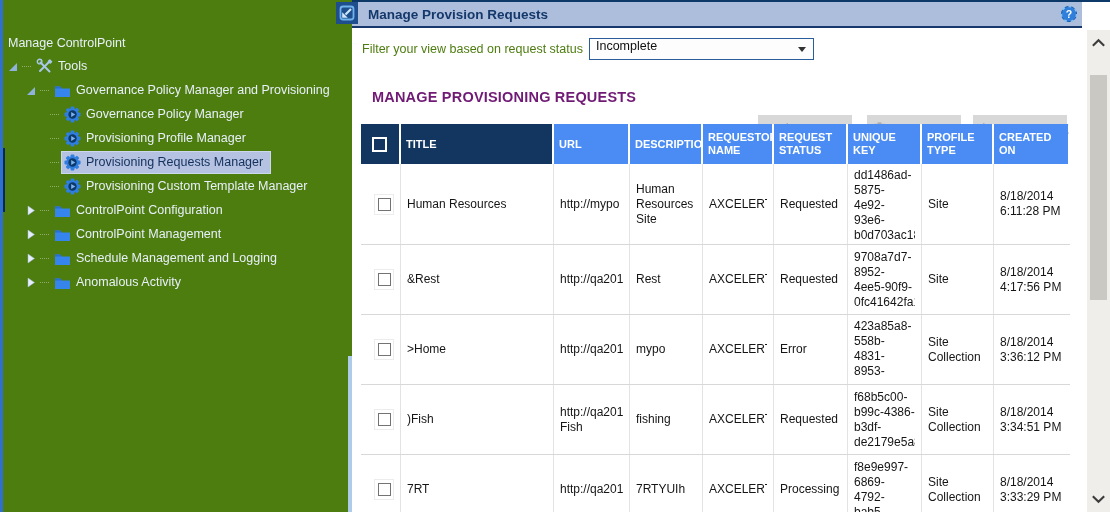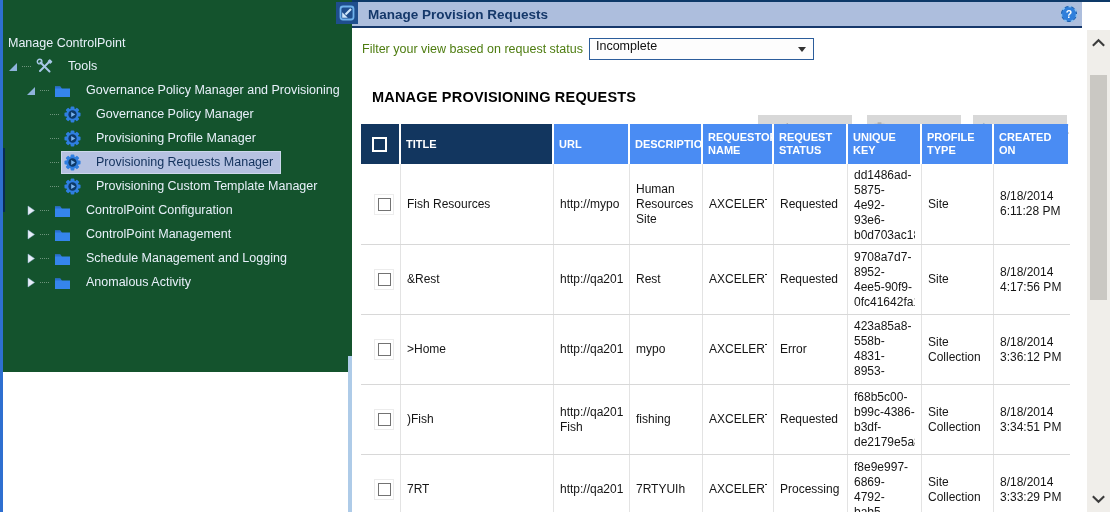--- a/index.html
+++ b/index.html
@@ -1,50 +1,50 @@
 <!DOCTYPE html>
 <html><head>
 <meta charset="utf-8">
 <style>
   * { margin:0; padding:0; box-sizing:border-box; }
   html,body { width:1110px; height:512px; overflow:hidden; }
   body { font-family:"Liberation Sans", sans-serif; background:#fff; position:relative; }
 
   
-  .sidebar { position:absolute; left:0; top:0; width:352px; height:372px; background:#14532d;text-align:center; }
+  .sidebar { position:absolute; left:0; top:0; width:352px; height:512px; background:#4d7c0f;text-align:center; }
   .win-edge { position:absolute; left:0; top:0; width:3px; height:512px; background:#2e6fd0; z-index:5; }
   .left-scroll-line { position:absolute; left:3px; top:148px; width:2px; height:64px; background:#082a52; z-index:5; }
   .side-strip { position:absolute; left:348px; top:356px; width:4px; height:156px; background:#aecbe8; z-index:4; }
   .tree { padding-top:32px; color:#e8f0fa; font-size:12.5px; }
   .trow { display:flex; align-items:center; height:24px; white-space:nowrap; }
   .trow.root { height:22px; padding-left:8px; }
   .lvl1 { padding-left:8px; }
   .lvl2 { padding-left:26px; }
   .lvl3 { padding-left:50px; }
   .exp { width:10px; height:11px; margin-right:4px; flex:0 0 auto; }
-  .node { display:flex; align-items:center; gap:15px; padding:2px 7px 2px 2px; border:1px solid transparent; }
+  .node { display:flex; align-items:center; gap:5px; padding:2px 7px 2px 2px; border:1px solid transparent; }
   .node.selected { background:#b6c2e1; border-color:#cdd8ec; color:#12315c; }
   .ticon { width:17px; height:17px; flex:0 0 auto; }
   .dots { width:9px; border-top:1px dotted rgba(255,255,255,.38); margin-right:2px; flex:0 0 auto; }
   .tlabel { line-height:16px; }
 
   
   .main { position:absolute; left:352px; top:0; width:758px; height:512px; background:#fff;border-radius:18px; }
   .top-strip { position:absolute; left:0; top:0; width:758px; height:2px; background:#0d3968; }
   .titlebar { position:absolute; left:0; top:2px; width:730px; height:26px; background:#adbedd; border-bottom:2px solid #16386b; display:flex; align-items:center; }
   .titlebar .ttext { margin-left:16px; color:#15386a; font-size:13.5px; font-weight:700; }
   .popup-tile { position:absolute; left:-16px; top:0px; width:22px; height:22px; background:#1f4e8d; z-index:6; display:flex; align-items:center; justify-content:center; }
   .help { position:absolute; left:708px; top:3px; width:18px; height:18px; }
 
   .filter-row { position:absolute; left:10px; top:38px; display:flex; align-items:center; }
   .filter-label { color:#4d7c0f; font-size:12.5px; margin-right:6px; }
   .selectbox { width:225px; height:22px; border:1px solid #2c5d9b; background:#fdfdfd; display:flex; align-items:flex-start; font-size:12.5px; color:#111; padding-left:6px; position:relative; }
   .selectbox .arrow { position:absolute; right:7px; top:8px; width:0; height:0; border-left:4px solid transparent; border-right:4px solid transparent; border-top:5px solid #333; }
 
-  .section-title { position:absolute; left:20px; top:89px; color:#000000; font-size:14.5px; font-weight:700; letter-spacing:.2px; }
+  .section-title { position:absolute; left:20px; top:89px; color:#701a75; font-size:14.5px; font-weight:700; letter-spacing:.2px; }
 
   .btn { position:absolute; top:82px; width:94px; height:26px; background:#d8d8d8; color:#a0a0a0; font-size:15px; font-weight:700; letter-spacing:.5px; display:flex; align-items:center; justify-content:center; gap:6px; cursor:default;margin-top:33px; }
   .btn svg { flex:0 0 auto; }
   .btn-edit { left:406px; }
   .btn-delete { left:515px; }
   .btn-approve { left:621px; }
 
   
   .tbl { position:absolute; left:9px; top:124px; width:709px; }
   .grid { display:grid; grid-template-columns:40px 153px 76px 73px 71px 74px 74px 72px 74px; }
@@ -324,21 +324,21 @@
         <div class="hcell">CREATED ON</div>
       </div>
     <div id="table-body">
         <div class="grid drow" style="height: 81px;">
           <div class="cell">
             <span class="chk-outer">
               <span class="chk-inner"></span>
             </span>
           </div>
           <div class="cell">
-            <span class="inner">Fish Resources</span>
+            <span class="inner">Human Resources</span>
           </div>
           <div class="cell">
             <span class="inner">http://mypo</span>
           </div>
           <div class="cell">
             <span class="inner">Human Resources Site</span>
           </div>
           <div class="cell">
             <span class="inner">AXCELERTES</span>
           </div>

